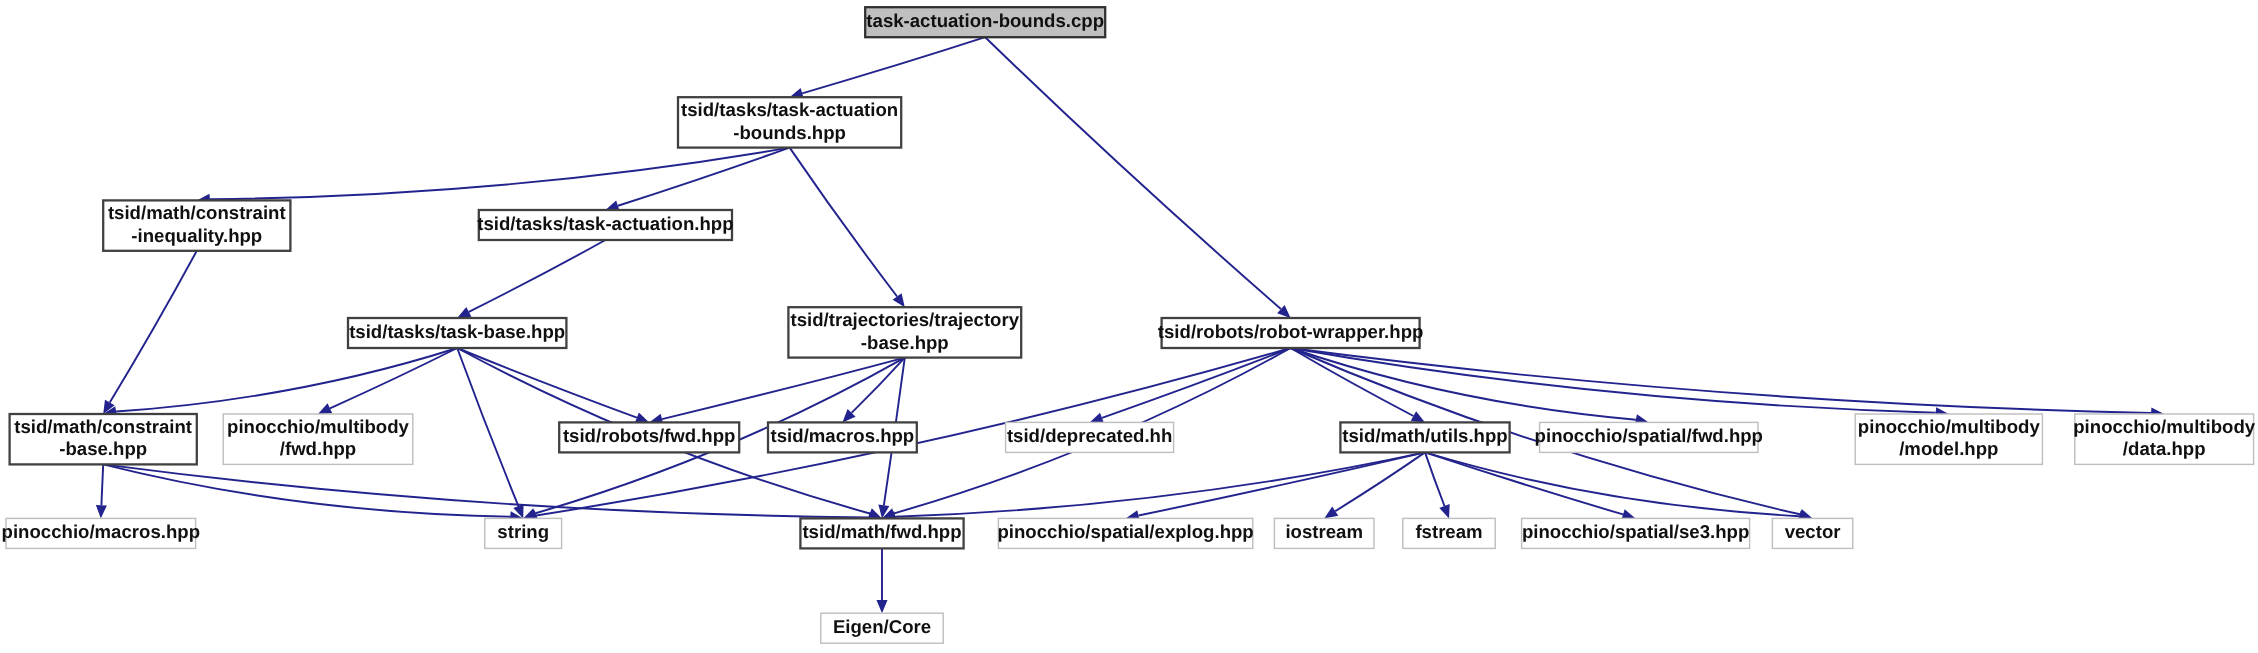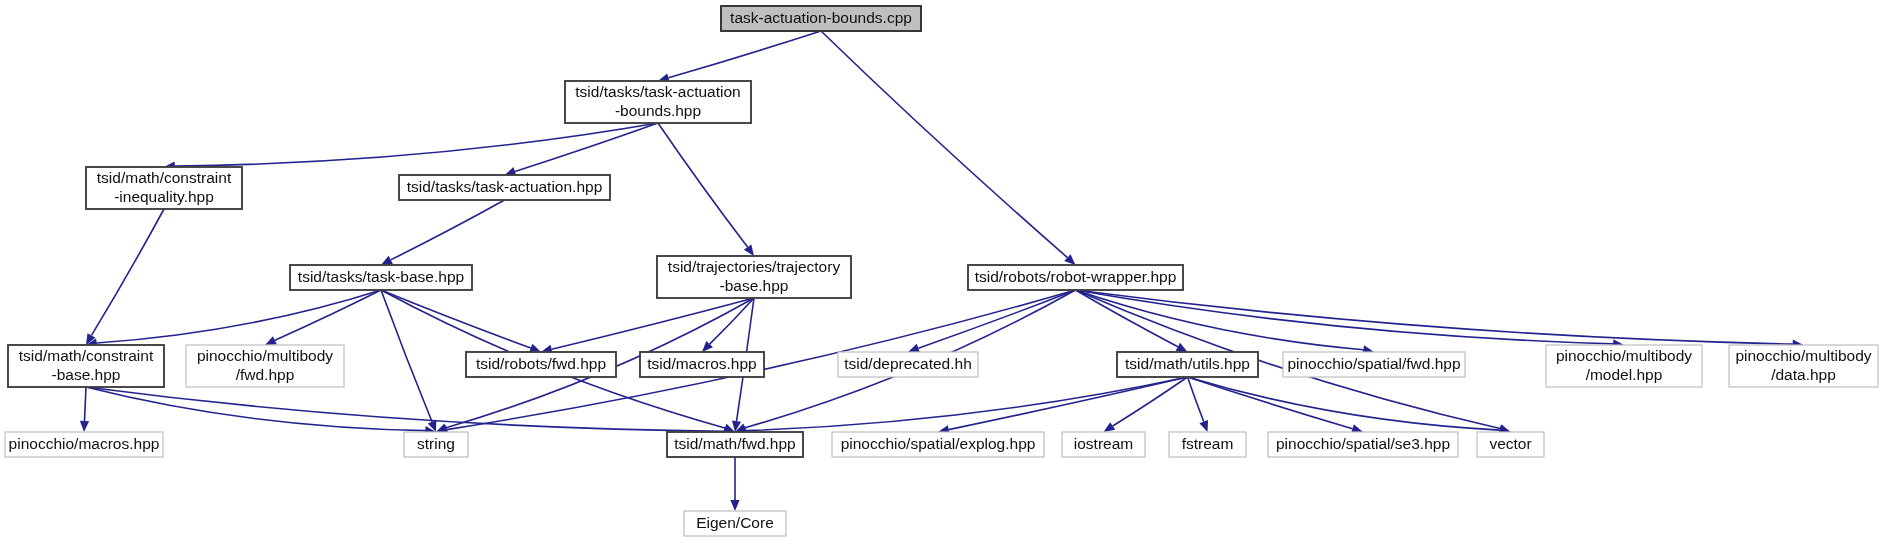--- a/index.html
+++ b/index.html
@@ -9,20 +9,21 @@
   }
   body {
     font-family: "Liberation Sans", sans-serif;
   }
   #graph-root {
     position: relative;
     width: 1882px;
     height: 544px;
     background: #ffffff;
     overflow: hidden;
+    font-weight: bold;
   }
   svg#graph-svg {
     position: absolute;
     left: 0;
     top: 0;
     width: 1882px;
     height: 544px;
     display: block;
   }
   .node-rect {

